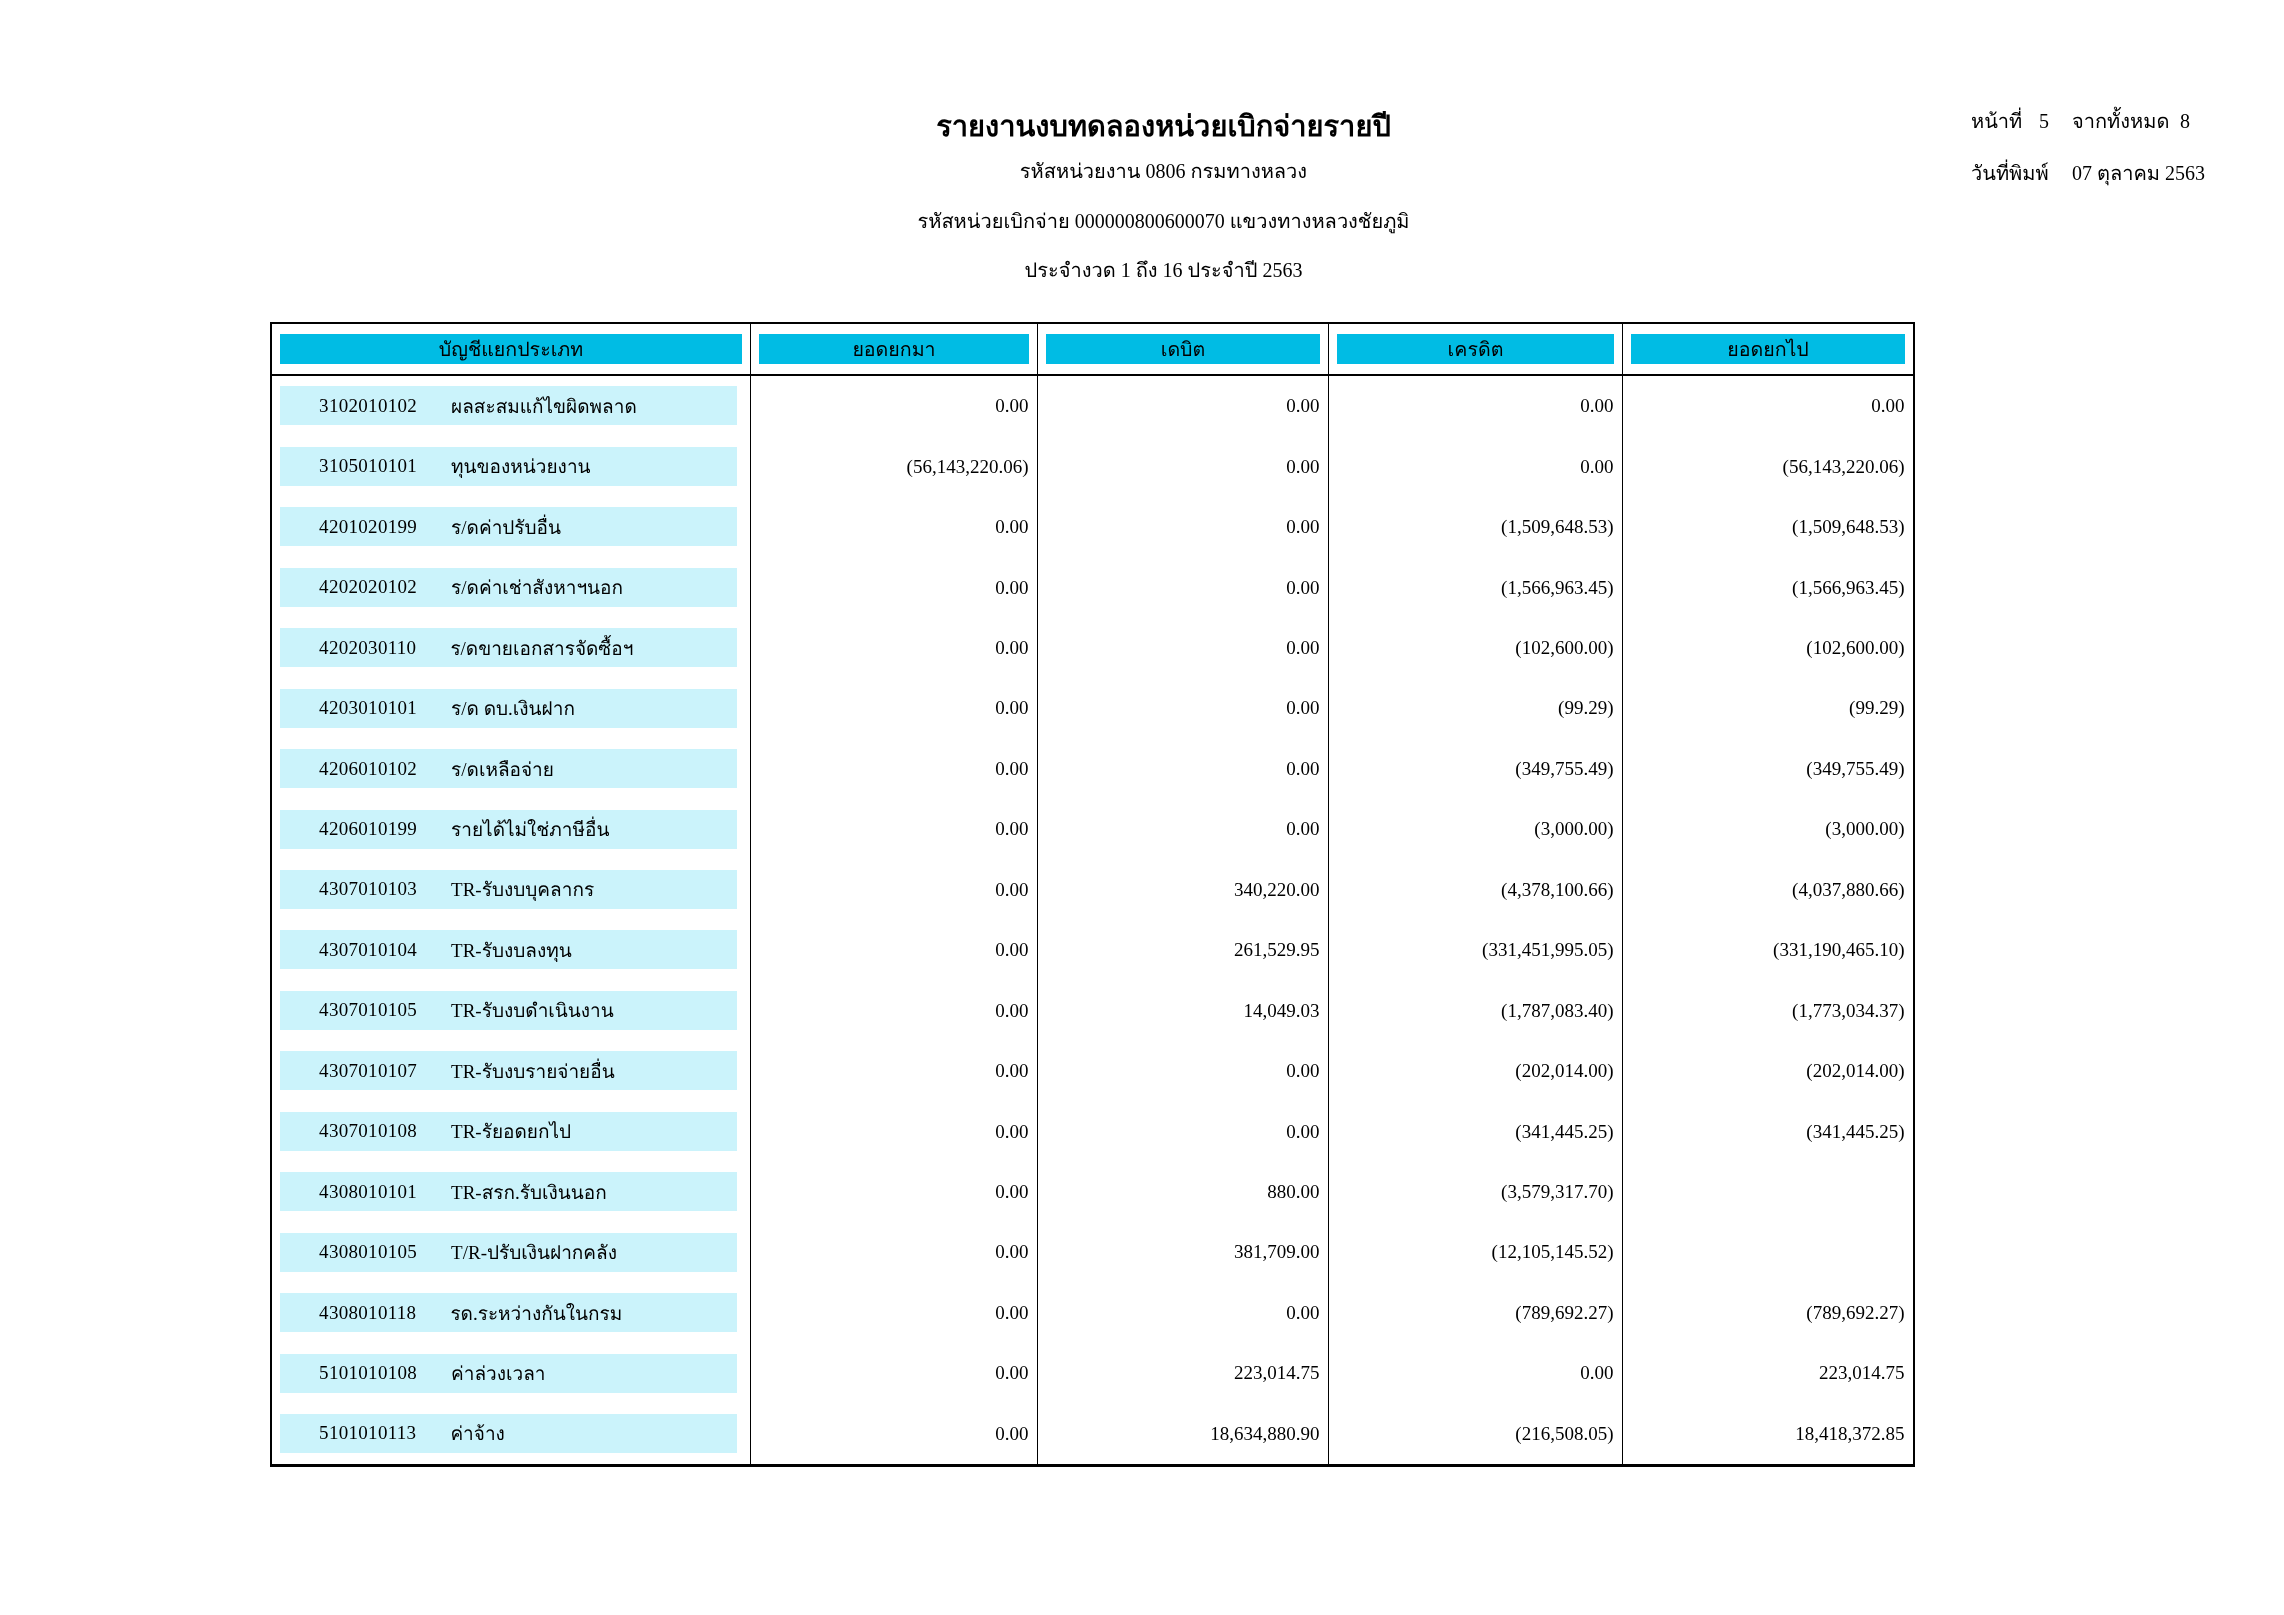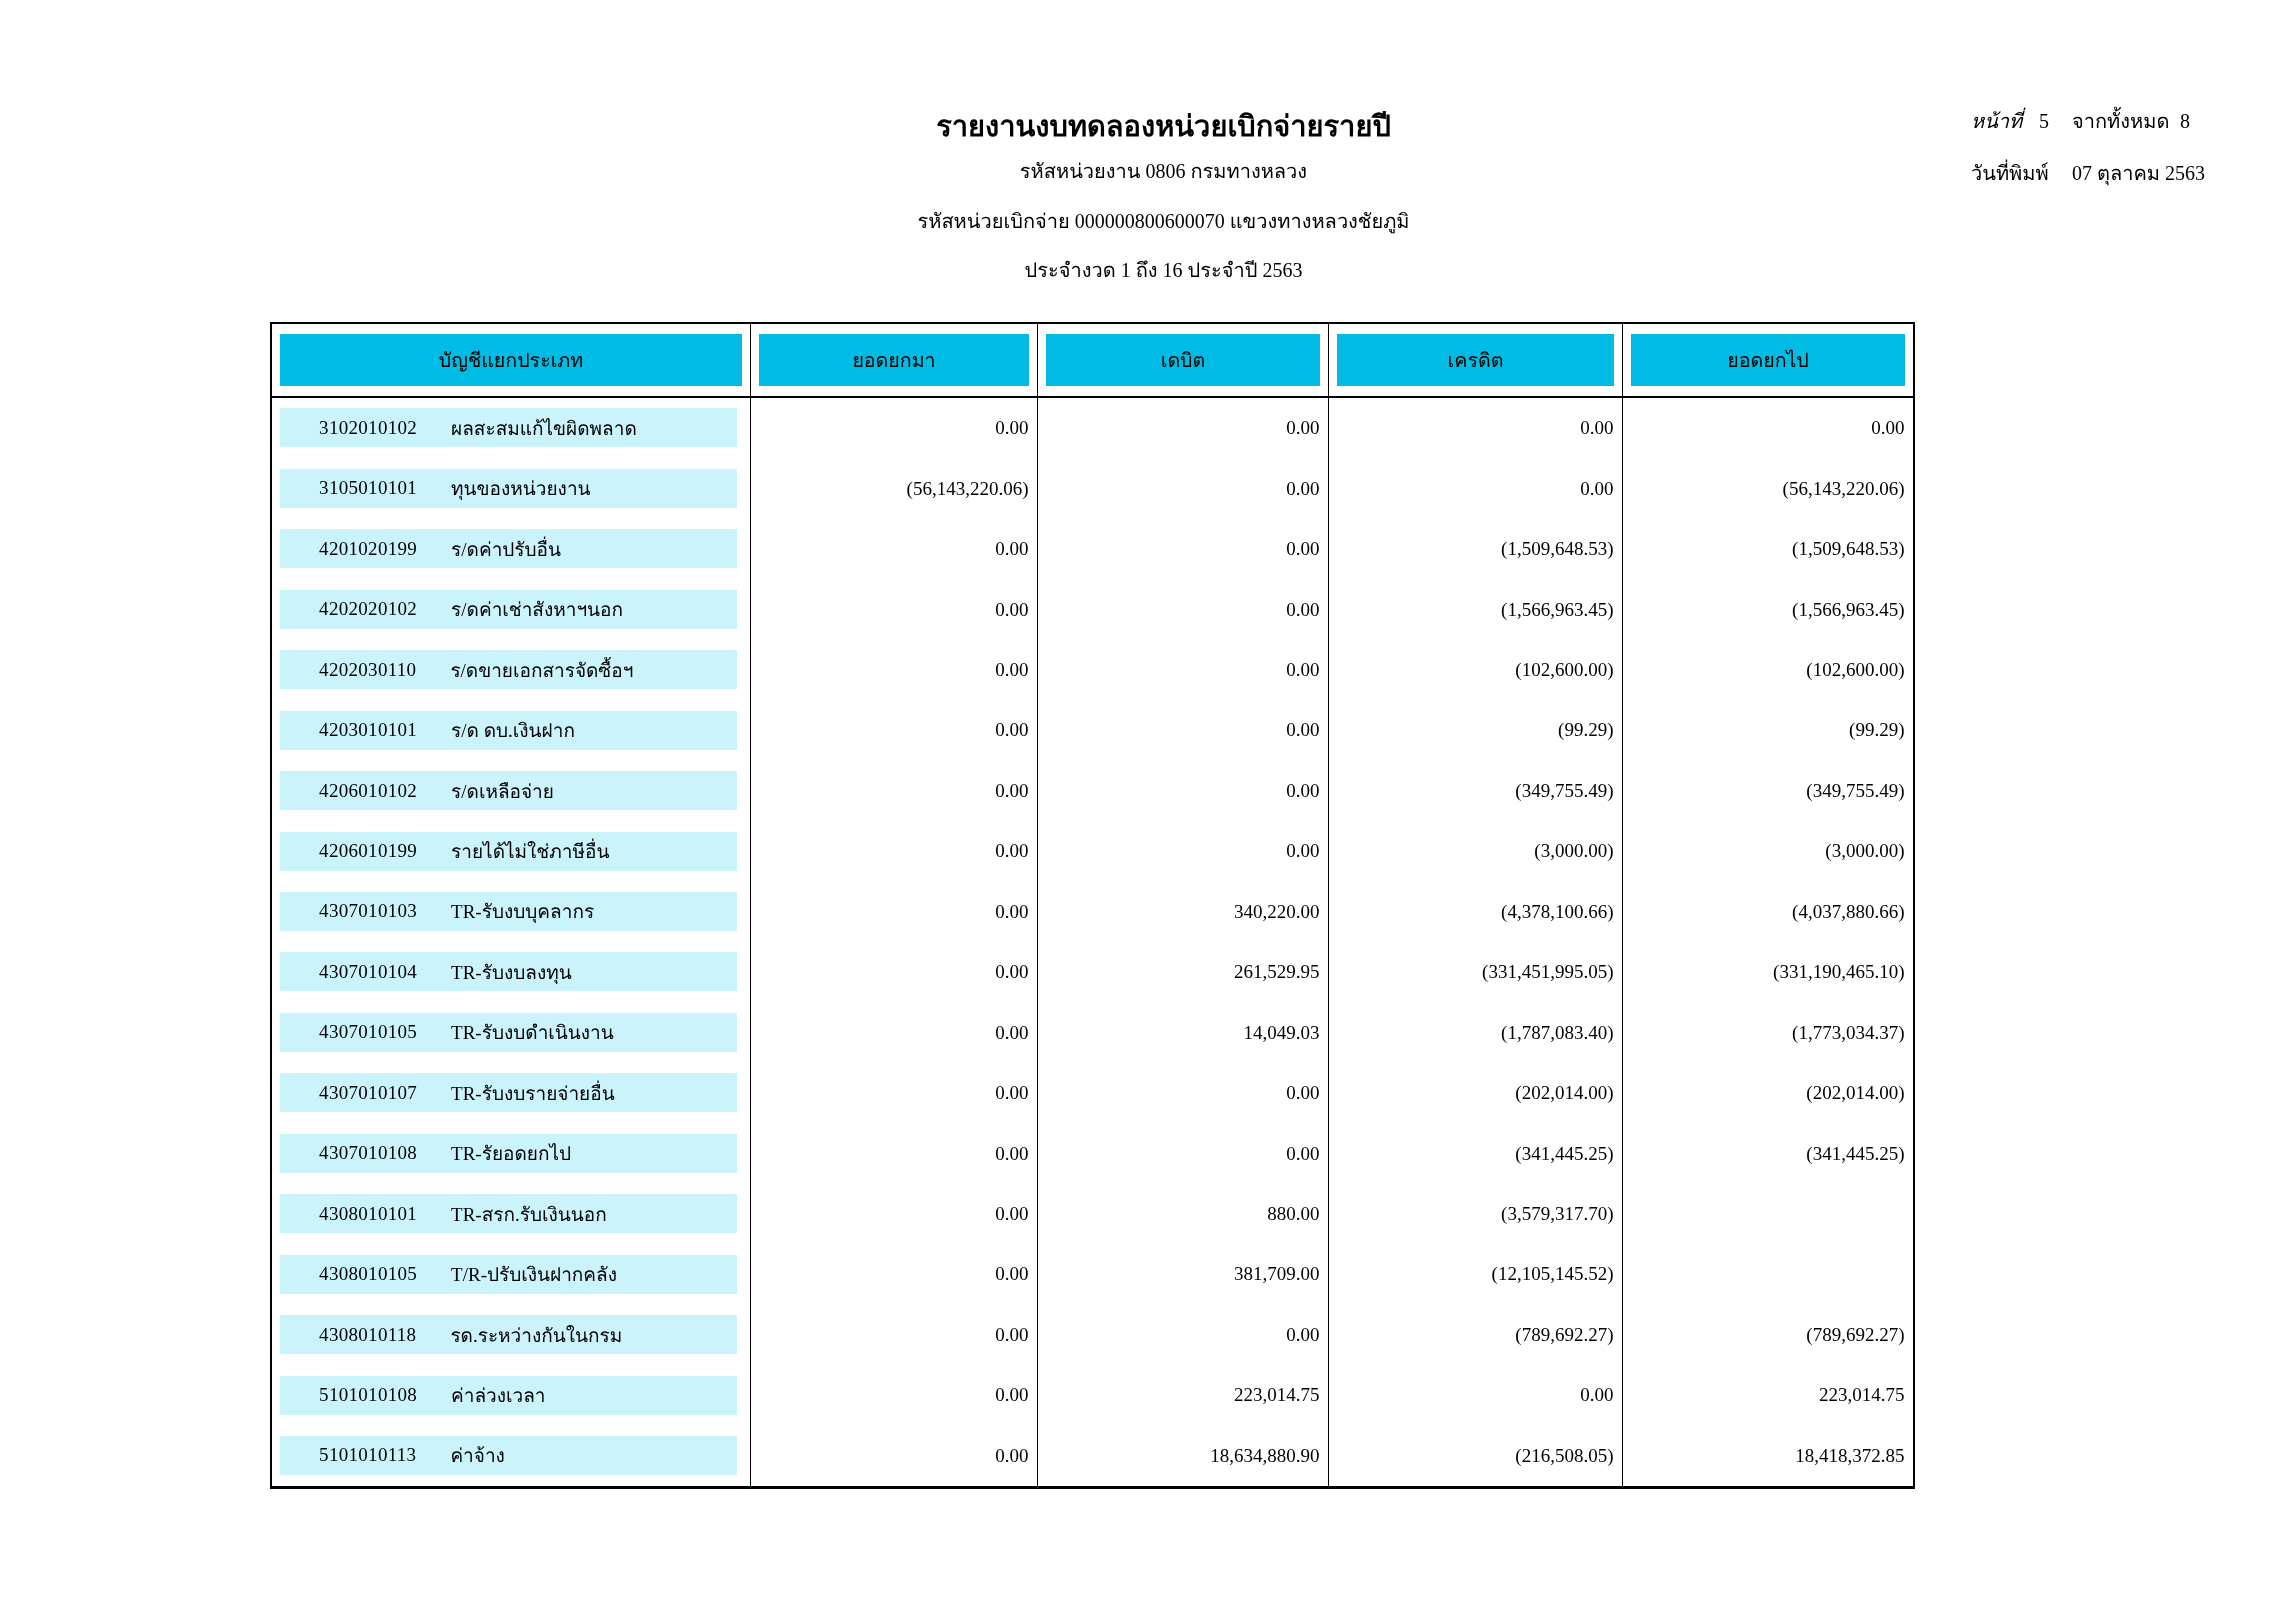--- a/index.html
+++ b/index.html
@@ -17,38 +17,38 @@
   .hline { position:absolute; left:21.5px; width:2284px; text-align:center; line-height:1.15; }
   .title { top:110px; font-size:29px; font-weight:bold; }
   .sub1 { top:160px; font-size:20px; }
   .sub2 { top:210px; font-size:20px; }
   .sub3 { top:259px; font-size:20px; }
 
   
   .pi { position:absolute; font-size:20px; line-height:1; white-space:nowrap; }
   .pi-l1 { top:111px; }
   .pi-l2 { top:163px; }
-  .px1 { left:1971px;font-style:italic; }
+  .px1 { left:1971px; }
   .px2 { left:2039px; }
   .px3 { left:2072px; }
   .px4 { left:2180px; }
   .px5 { left:1971px; }
   .px6 { left:2072px; }
 
   
   .trial-table {
     position:absolute; left:270px; top:322px; width:1645px;
     border:2px solid #000; border-top-width:2.6px; border-bottom-width:3.3px;
     background:#fff;
   }
   .thead, .trow {
     display:grid;
     grid-template-columns:479px 287px 291px 294px 1fr;
   }
-  .thead { height:74px; border-bottom:2.6px solid #000; }
+  .thead { height:52px; border-bottom:2.6px solid #000; }
   .hcell { position:relative; border-right:1.3px solid #000; }
   .hcell.last { border-right:none; }
   .hbox {
     position:absolute; left:7.8px; right:7.8px; top:9.8px; bottom:9.8px;
     background:var(--header-fill,#00bce4);
     display:flex; align-items:center; justify-content:center;
     font-size:19.6px;
   }
   .tbody { display:grid; grid-template-rows:repeat(18,1fr); height:1088px; }
   .trow { height:100%; }

